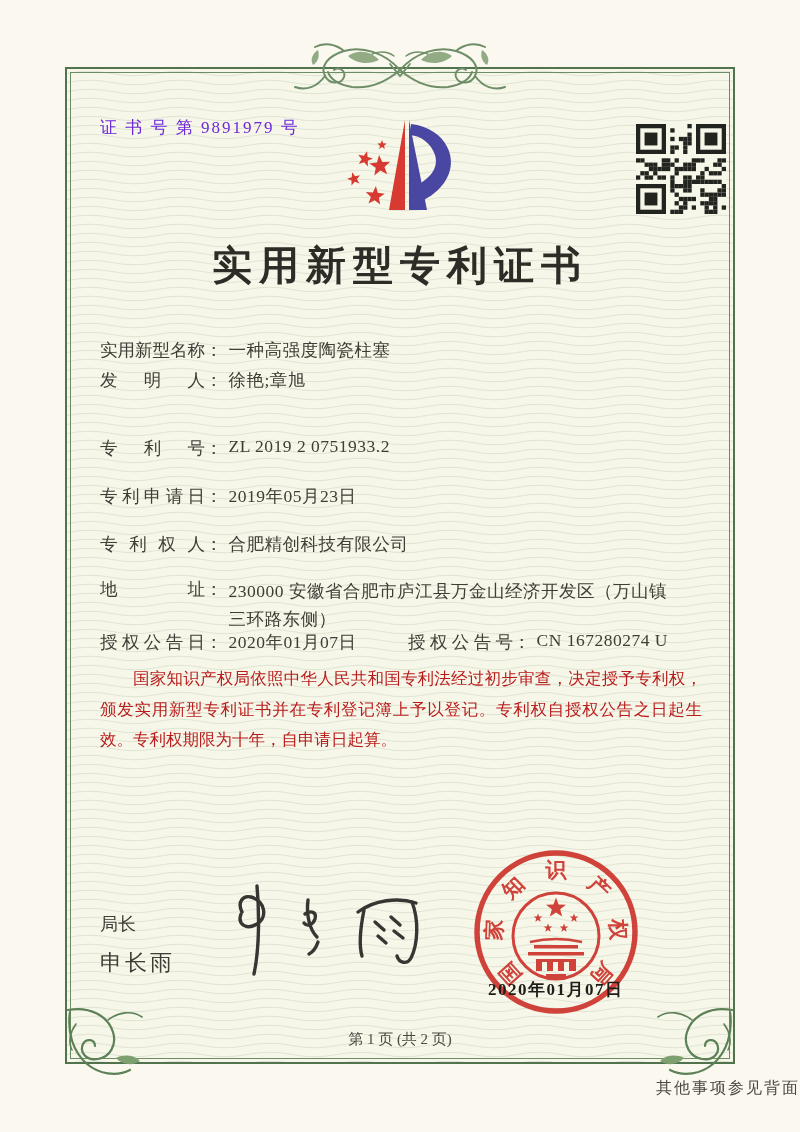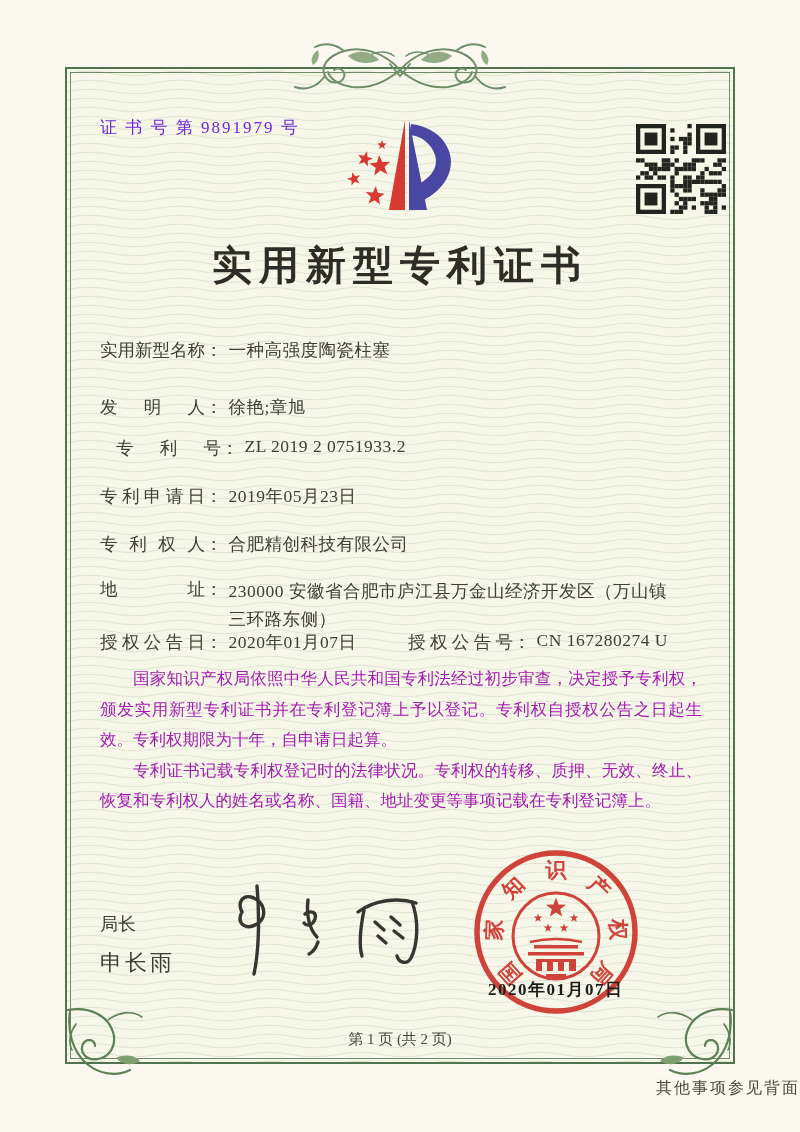--- a/index.html
+++ b/index.html
@@ -30,21 +30,21 @@
   }
   
   .frow{position:absolute;left:100px;font-size:17.5px;white-space:nowrap;}
   .flabel{display:inline-block;width:105px;text-align:justify;text-align-last:justify;vertical-align:top;}
   .fcolon{display:inline-block;vertical-align:top;}
   .fvalue{display:inline-block;letter-spacing:0.5px;margin-left:6px;vertical-align:top;}
   .addr-lines{display:inline-block;margin-left:6px;letter-spacing:0.5px;vertical-align:top;line-height:1.6;white-space:normal;width:500px;}
   .grant-pair2{position:absolute;left:308px;top:0;}
   
   .paras{left:100px;top:664px;width:602px;font-size:16.5px;line-height:1.85;
-    text-align:justify;color:#a21caf;}
+    text-align:justify;color:#b91c1c;}
   .paras p{margin:0;text-indent:2em;}
   
   .officer-title{left:100px;top:912px;font-size:18px;}
   .officer-name{left:100px;top:948px;font-size:22px;letter-spacing:3px;}
   .sign-svg{left:212px;top:872px;width:220px;height:115px;}
   .seal-svg{left:464px;top:840px;width:184px;height:184px;opacity:0.92;}
   .seal-char{font-size:21px;font-weight:700;text-anchor:middle;dominant-baseline:central;
     font-family:"Liberation Serif","DejaVu Serif",serif;}
   .seal-date{left:488px;top:978px;font-size:17px;font-weight:600;color:#1d1c18;letter-spacing:1.5px;}
   
@@ -246,24 +246,24 @@
     <rect x="0" y="14" width="7" height="7" fill="#22251f"></rect>
     <rect x="1" y="15" width="5" height="5" fill="#f6f6e9"></rect>
     <rect x="2" y="16" width="3" height="3" fill="#22251f"></rect>
   </svg>
 
 <div class="abs cert-title">实用新型专利证书</div>
 
 <div class="abs frow" style="top:338px;">
   <span class="flabel">实用新型名称</span><span class="fcolon">：</span><span class="fvalue">一种高强度陶瓷柱塞</span>
 </div>
-<div class="abs frow" style="top:395px;">
+<div class="abs frow" style="top:368px;">
   <span class="flabel">发明人</span><span class="fcolon">：</span><span class="fvalue">徐艳;章旭</span>
 </div>
-<div class="abs frow" style="top:436px;margin-left:16px;">
+<div class="abs frow" style="top:436px;">
   <span class="flabel">专利号</span><span class="fcolon">：</span><span class="fvalue">ZL 2019 2 0751933.2</span>
 </div>
 <div class="abs frow" style="top:484px;">
   <span class="flabel">专利申请日</span><span class="fcolon">：</span><span class="fvalue">2019年05月23日</span>
 </div>
 <div class="abs frow" style="top:532px;">
   <span class="flabel">专利权人</span><span class="fcolon">：</span><span class="fvalue">合肥精创科技有限公司</span>
 </div>
 <div class="abs frow" style="top:577px;">
   <span class="flabel">地址</span><span class="fcolon">：</span><span class="addr-lines"><span>230000 安徽省合肥市庐江县万金山经济开发区（万山镇</span><br><span>三环路东侧）</span></span>
@@ -272,21 +272,20 @@
   <span>
     <span class="flabel">授权公告日</span><span class="fcolon">：</span><span class="fvalue">2020年01月07日</span>
   </span>
   <span class="grant-pair2">
     <span class="flabel">授权公告号</span><span class="fcolon">：</span><span class="fvalue">CN 167280274 U</span>
   </span>
 </div>
 
 <div class="abs paras">
   <p>国家知识产权局依照中华人民共和国专利法经过初步审查，决定授予专利权，颁发实用新型专利证书并在专利登记簿上予以登记。专利权自授权公告之日起生效。专利权期限为十年，自申请日起算。</p>
-  <p>专利证书记载专利权登记时的法律状况。专利权的转移、质押、无效、终止、恢复和专利权人的姓名或名称、国籍、地址变更等事项记载在专利登记簿上。</p>
 </div>
 
 <div class="abs officer-title">局长</div>
 <div class="abs officer-name">申长雨</div>
 
 <svg class="abs sign-svg" viewBox="0 0 220 115">
   <g fill="none" stroke="#23221f" stroke-width="3.4" stroke-linecap="round" stroke-linejoin="round" opacity="0.9">
     <path d="M45,14 C47,36 48,74 42,102"></path>
     <path d="M30,40 C25,30 31,23 39,25 C53,29 56,45 45,52 C35,58 25,53 29,42"></path>
     <path d="M96,28 C94,44 98,58 105,65"></path>

